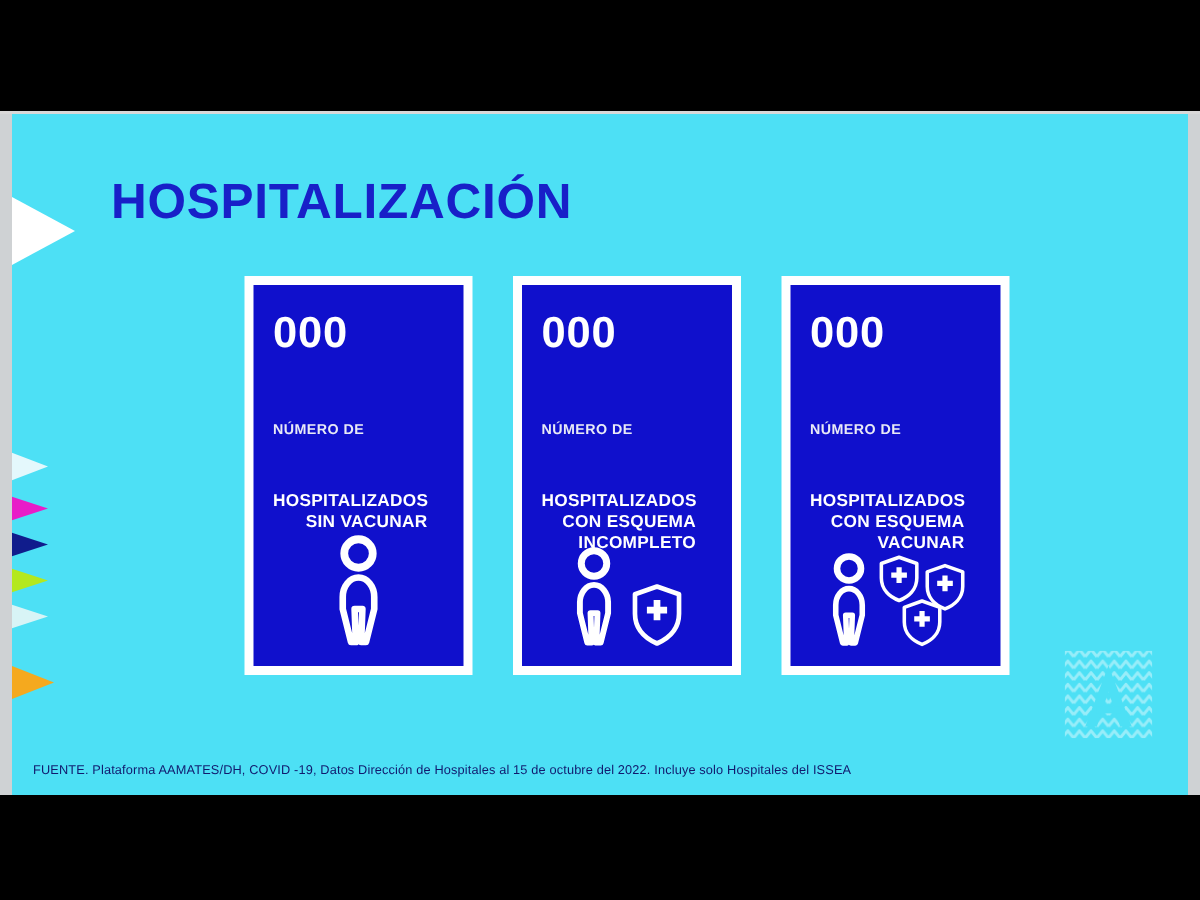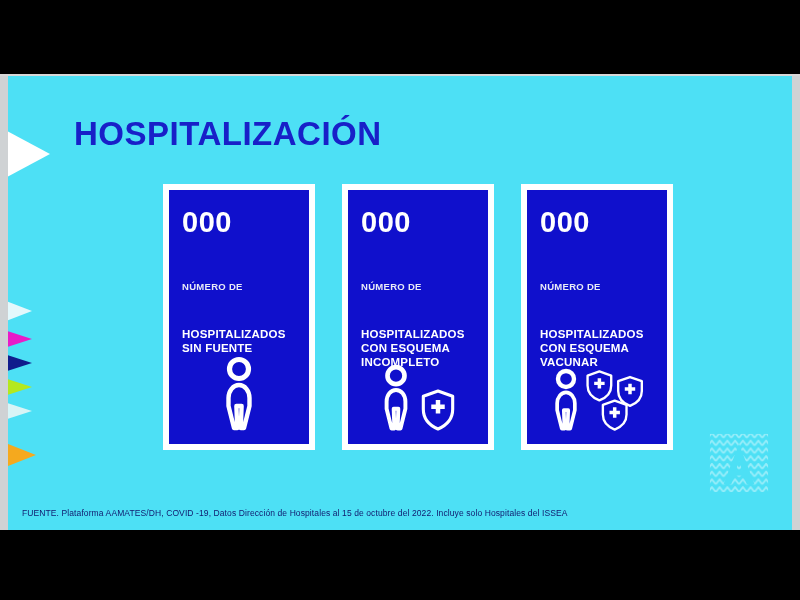--- a/index.html
+++ b/index.html
@@ -132,20 +132,21 @@
     line-height: 1.15;
     margin-bottom: 2px;
   }
 
   .card-label {
     color: #ffffff;
     font-size: 11.5px;
     font-weight: bold;
     letter-spacing: 0.2px;
     line-height: 1.22;
+    text-align: right;
   }
 
   .card-art {
     position: absolute;
     left: 0;
     right: 0;
     bottom: 12px;
     height: 88px;
     display: flex;
     align-items: flex-end;
@@ -205,21 +206,21 @@
     <div id="title">HOSPITALIZACIÓN</div>
 
     <div id="cards">
 
       <div class="card-frame">
         <div class="card">
           <div class="card-number">000</div>
           <div class="card-kicker">NÚMERO DE</div>
           <div class="card-label">
             <div>HOSPITALIZADOS</div>
-            <div>SIN FUENTE</div>
+            <div>SIN VACUNAR</div>
           </div>
           <div class="card-art art-1">
             <svg width="38" height="76" viewBox="0 0 38 76">
               <circle cx="19" cy="13" r="9.5" fill="none" stroke="#ffffff" stroke-width="5.2"></circle>
               <path d="M8.5 42 a10.5 13 0 0 1 21 0 v8 l-5.5 22 h-3.2 l0.8 -22 h-5.2 l0.8 22 h-3.2 l-5.5 -22 z" fill="none" stroke="#ffffff" stroke-width="4.4" stroke-linejoin="round" stroke-linecap="round"></path>
             </svg>
           </div>
         </div>
       </div>
 

